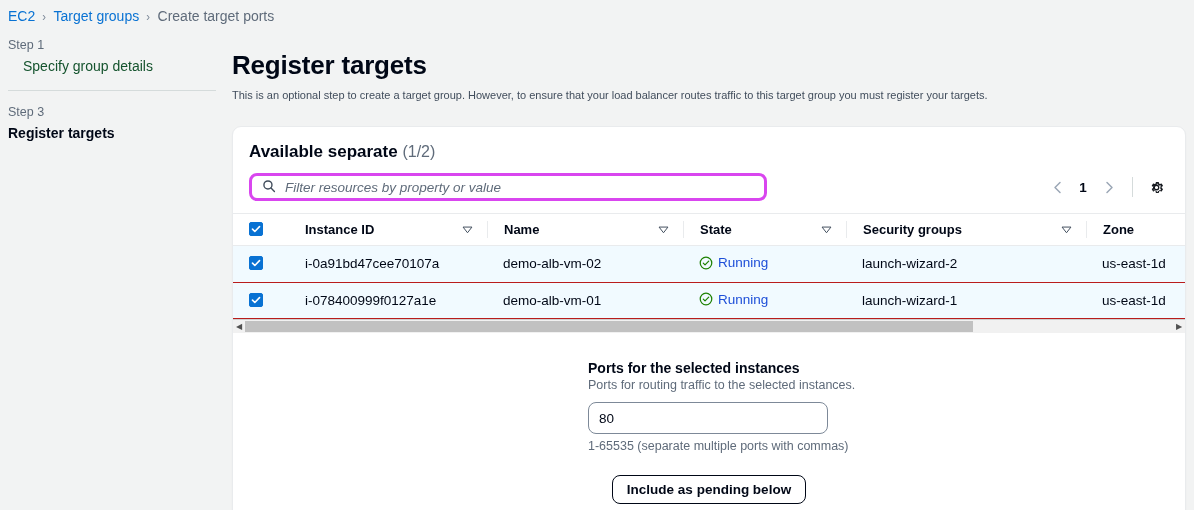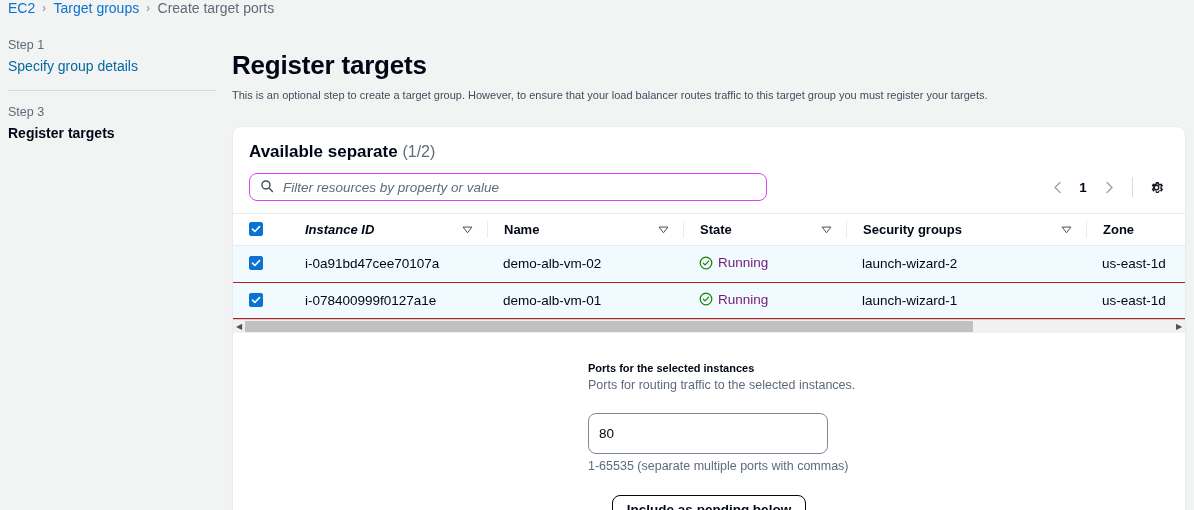--- a/index.html
+++ b/index.html
@@ -13,21 +13,21 @@
     font-family: "Liberation Sans", sans-serif;
     font-size: 14px;
     color: #16191f;
     overflow: hidden;
   }
 
   
   .breadcrumb {
     height: 24px;
     display: flex;
-    align-items: flex-start;
+    align-items: flex-end;
     padding: 0 0 0 8px;
     font-size: 14px;
     background: #f2f3f3;
   }
   .crumb-link {
     color: #0972d3;
     text-decoration: none;
     cursor: pointer;
   }
   .crumb-current {
@@ -61,22 +61,23 @@
     font-size: 12.5px;
     color: #5f6b7a;
     line-height: 18px;
   }
   .wz-label {
     font-size: 14px;
     line-height: 20px;
     padding-top: 2px;
   }
   .wz-label.link {
-    color: #0369a1;
-    cursor: pointer;
+    color: #14532d;
+    cursor: pointer;
+    margin-left: 15px;
   }
   .wz-label.active {
     color: #000716;
     font-weight: bold;
   }
   .wz-divider {
     height: 1px;
     background: #d5dbdb;
     margin: 14px 14px 12px 0;
   }
@@ -129,21 +130,21 @@
   
   .toolbar {
     display: flex;
     align-items: center;
     padding: 10px 16px 12px 16px;
     gap: 10px;
   }
   .search-box {
     flex: 0 0 518px;
     height: 28px;
-    border: 1px solid #d946ef;
+    border: 3px solid #d946ef;
     border-radius: 8px;
     background: #fff;
     display: flex;
     align-items: center;
     padding: 0 10px;
     box-sizing: border-box;
     cursor: text;
   }
   .search-input {
     border: none;
@@ -224,21 +225,21 @@
     padding: 9px 0;
     white-space: nowrap;
     overflow: hidden;
   }
   tr.row-selected td {
     background: #f1faff;
     border-top: 1px solid #0972d3;
     border-bottom: 1px solid #b91c1c;
   }
   .col-check { width: 40px; padding-left: 16px !important; }
-  .col-id    { width: 198px; font-style: italic; }
+  .col-id    { width: 198px; }
   .col-name  { width: 196px; }
   .col-state { width: 163px; }
   .col-sg    { width: 240px; }
   .col-zone  { width: auto; }
 
   .th-inner {
     display: flex;
     align-items: center;
     padding-left: 16px;
     border-left: 1px solid #e9ebed;
@@ -264,21 +265,21 @@
     justify-content: center;
     cursor: pointer;
     box-sizing: border-box;
   }
   .cell-pad { padding-left: 16px; }
 
   .status {
     display: inline-flex;
     align-items: center;
     gap: 5px;
-    color: #701a75;
+    color: #1d4ed8;
   }
 
   
   .hscroll {
     height: 13px;
     background: #f1f1f1;
     border-top: 1px solid #cfcfcf;
     display: flex;
     align-items: center;
   }
@@ -322,35 +323,35 @@
     font-weight: bold;
     color: #000716;
     margin-bottom: 20px;
   }
   .field {
     width: 242px;
     margin: 0 auto;
     text-align: left;
   }
   .field-label {
-    font-size: 11px;
+    font-size: 14px;
     font-weight: bold;
     color: #000716;
     line-height: 18px;
   }
   .field-desc {
     font-size: 12.5px;
     color: #5f6b7a;
     line-height: 17px;
-    margin-bottom: 19px;
+    margin-bottom: 8px;
     white-space: nowrap;
   }
   .port-input {
     width: 240px;
-    height: 41px;
+    height: 32px;
     border: 1px solid #7d8998;
     border-radius: 8px;
     font-family: "Liberation Sans", sans-serif;
     font-size: 13.5px;
     color: #000716;
     padding: 0 10px;
     box-sizing: border-box;
     outline: none;
     background: #fff;
   }

